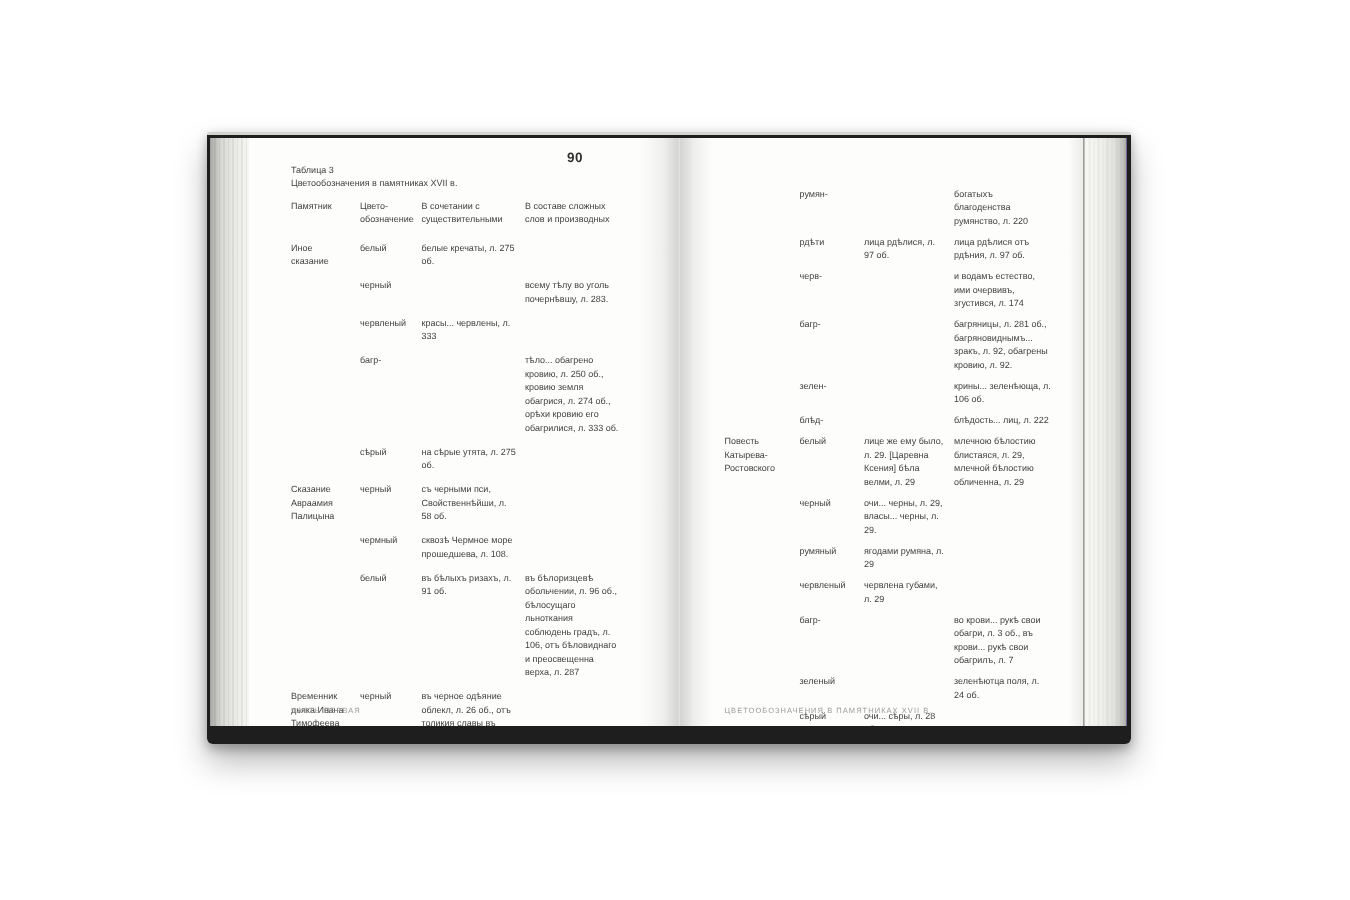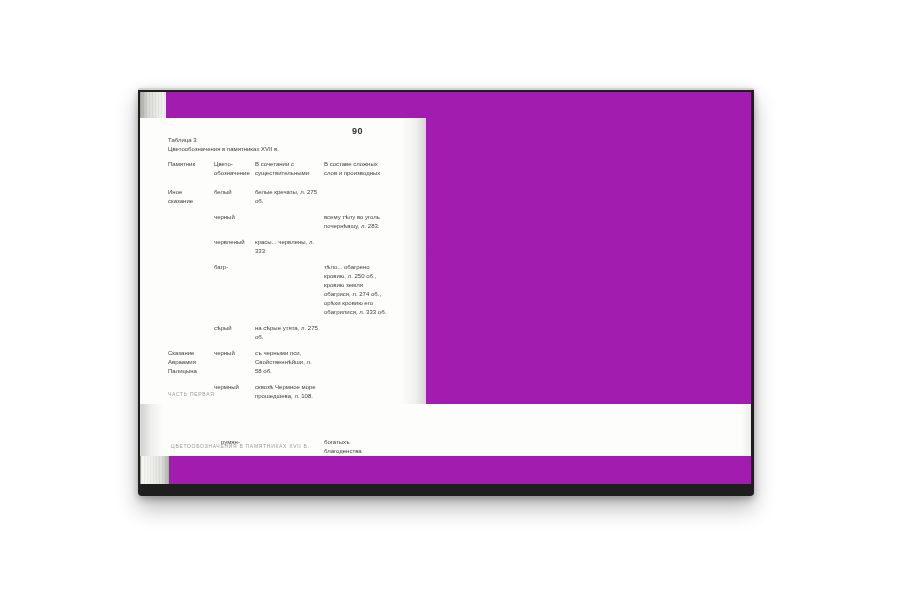--- a/index.html
+++ b/index.html
@@ -11,21 +11,21 @@
   }
   .book{
     position:absolute;left:138px;top:88px;width:616px;height:406px;
     background:#1e1e1e;
     border-top:2px solid #d3d3cf;
     border-radius:2px 2px 4px 4px;
     box-shadow:0 12px 22px rgba(0,0,0,0.28), 0 3px 7px rgba(0,0,0,0.28);
   }
   .pages{
     position:absolute;left:2px;right:3px;top:2px;bottom:12px;
-    display:flex;background:#a21caf;overflow:hidden;flex-direction:column;
+    display:flex;background:#8b5cf6;overflow:hidden;
   }
   .edge-left{
     width:26px;flex:0 0 26px;
     background:
       repeating-linear-gradient(90deg, rgba(0,0,0,0.055) 0 1px, rgba(0,0,0,0) 1px 3px),
       linear-gradient(to right,#a8a8a4,#d9d9d5 30%,#ecece8 70%,#f5f5f2);
   }
   .edge-right{
     width:28px;flex:0 0 28px;
     border-left:1px solid rgba(0,0,0,0.10);

